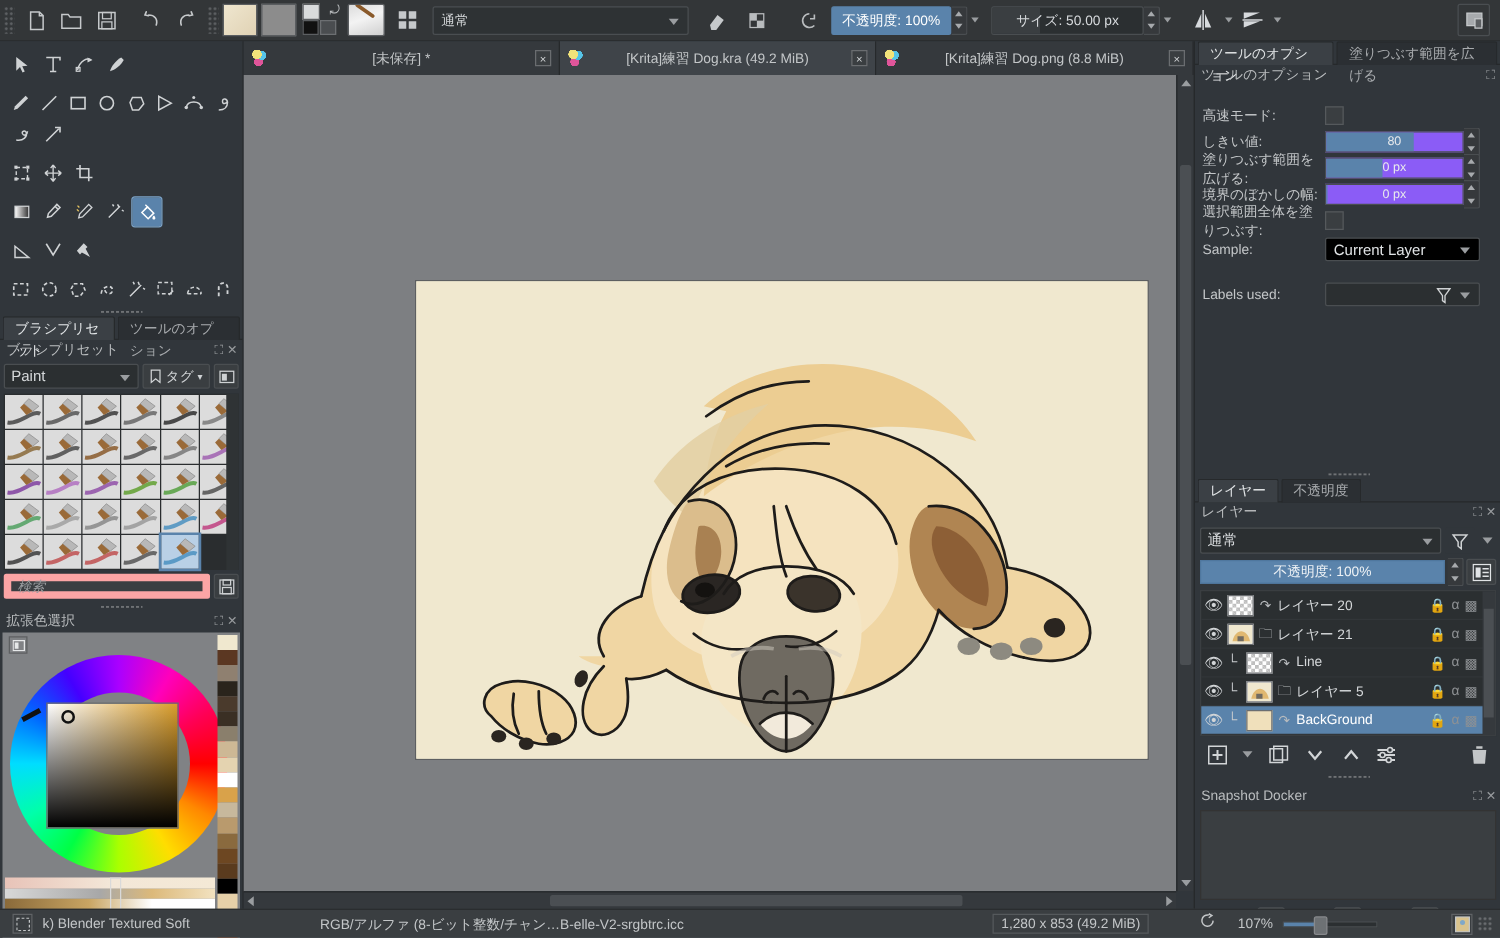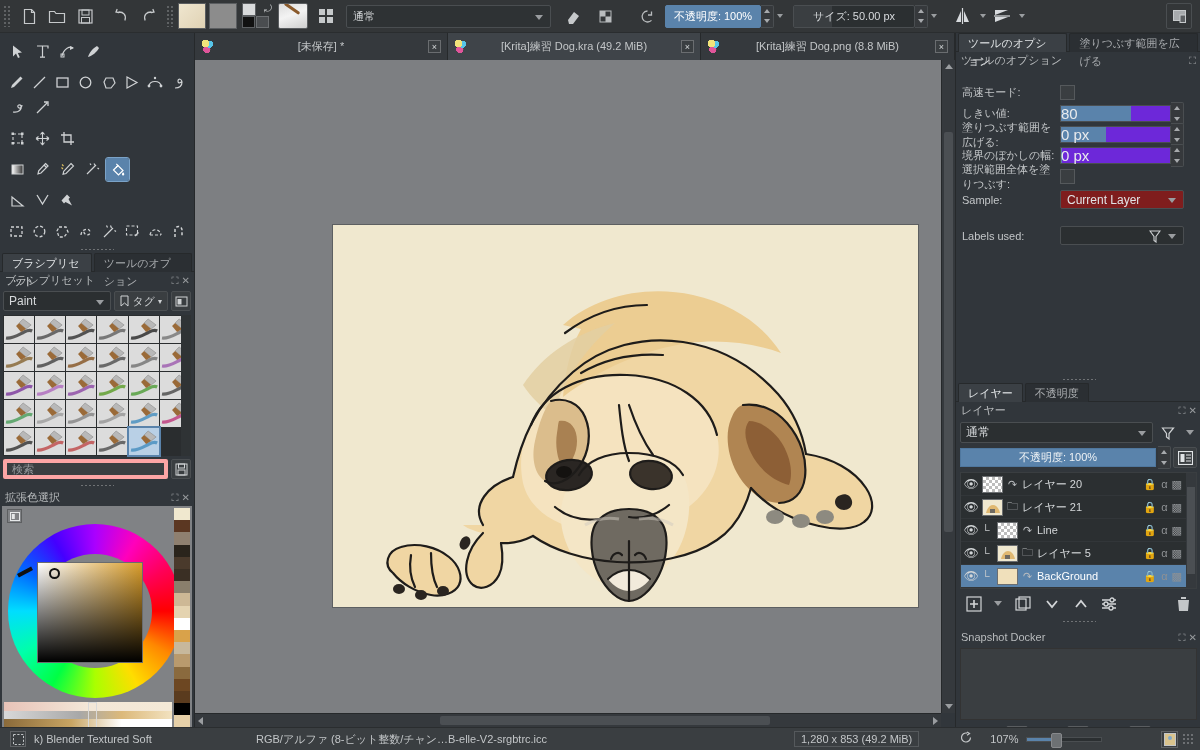--- a/index.html
+++ b/index.html
@@ -148,22 +148,22 @@
     margin: 2px 3px; display: grid; grid-template-columns: repeat(6, 1fr); gap: 1px;
     background: #2a2d2f; padding: 1px; position: relative;
   }
   .preset-cell { height: 27px; background: #ddd; position: relative; overflow:hidden; }
   .preset-cell.sel { outline: 2px solid #5a83ab; z-index:2;}
   .preset-scroll {
     position:absolute; right:0; top:0; width:10px; height:100%; background:#2f3335;
   }
   .search-row { display:flex; gap:3px; margin: 3px; }
   .search-input {
-    flex:1; height: 20px; background: #3a3e41; border: 4px solid #fca5a5; border-radius:2px;
-    color:#9a9da0; font-size: 11px; display:flex; align-items:center; padding-left:5px;
+    flex:1; height: 20px; background: #3a3e41; border: 6px solid #fca5a5; border-radius:2px;
+    color:#9a9da0; font-size: 11px; display:flex; align-items:center; padding-left:5px;font-style:italic;
   }
 
   
   .color-area { position: relative; height: 248px; background: #808285; margin: 0 2px; }
   .wheel {
     position:absolute; left: 6px; top: 18px; width: 174px; height: 174px; border-radius: 50%;
     background: conic-gradient(from 90deg,
       #ff0000 0deg, #ff8800 30deg, #ffdd00 60deg, #aaff00 90deg,
       #00ff44 120deg, #00ffaa 150deg, #00ddff 180deg, #0066ff 210deg,
       #4400ff 240deg, #aa00ff 270deg, #ff00bb 300deg, #ff0055 330deg, #ff0000 360deg);
@@ -259,27 +259,27 @@
   
   .right-panel {
     position:absolute; left:955px; top:33px; width:245px; height:694px;
     background:#31363b; border-left:1px solid #26292b;
   }
   .opt-rows { padding: 4px 16px 0 6px; }
   .opt-row { display:flex; align-items:center; height: 19px; margin-bottom: 2px; }
   .opt-label { width: 98px; font-size: 11px; color: #c3c6c8; }
   .opt-check { width: 15px; height: 15px; background: #3a3e41; border:1px solid #55595c; }
   .opt-slider {
-    flex:1; height: 17px; background: #6d28d9; border:1px solid #4a4e51; position: relative;
-    display:flex;align-items:center;font-size:15px; color:#e8eaec;
+    flex:1; height: 17px; background: #8b5cf6; border:1px solid #4a4e51; position: relative;
+    display:flex;align-items:center;justify-content:center; font-size:10px; color:#e8eaec;
   }
   .opt-slider .fill{position:absolute;left:0;top:0;bottom:0;background:#5a83ab;}
   .opt-slider span{position:relative;z-index:2;}
   .opt-combo {
-    flex:1; height: 19px; background:#7f1d1d; border:1px solid #4a4e51; border-radius:2px;
+    flex:1; height: 19px; background:#000000; border:1px solid #4a4e51; border-radius:2px;
     display:flex;align-items:center;padding-left:6px;font-size:12px;color:#e0e3e5;position:relative;
   }
   .opt-combo .arrow{position:absolute;right:7px;top:7px;border-left:4px solid transparent;border-right:4px solid transparent;border-top:5px solid #9a9da0;}
 
   .layer-dock { position:absolute; left:0; top:343px; width:245px; }
   .layer-blend {
     display:flex; gap:3px; padding: 3px 4px;
   }
   .layer-opacity-row{ display:flex; gap:2px; padding: 0 4px 3px 4px; align-items:center;}
   .layer-opacity {

